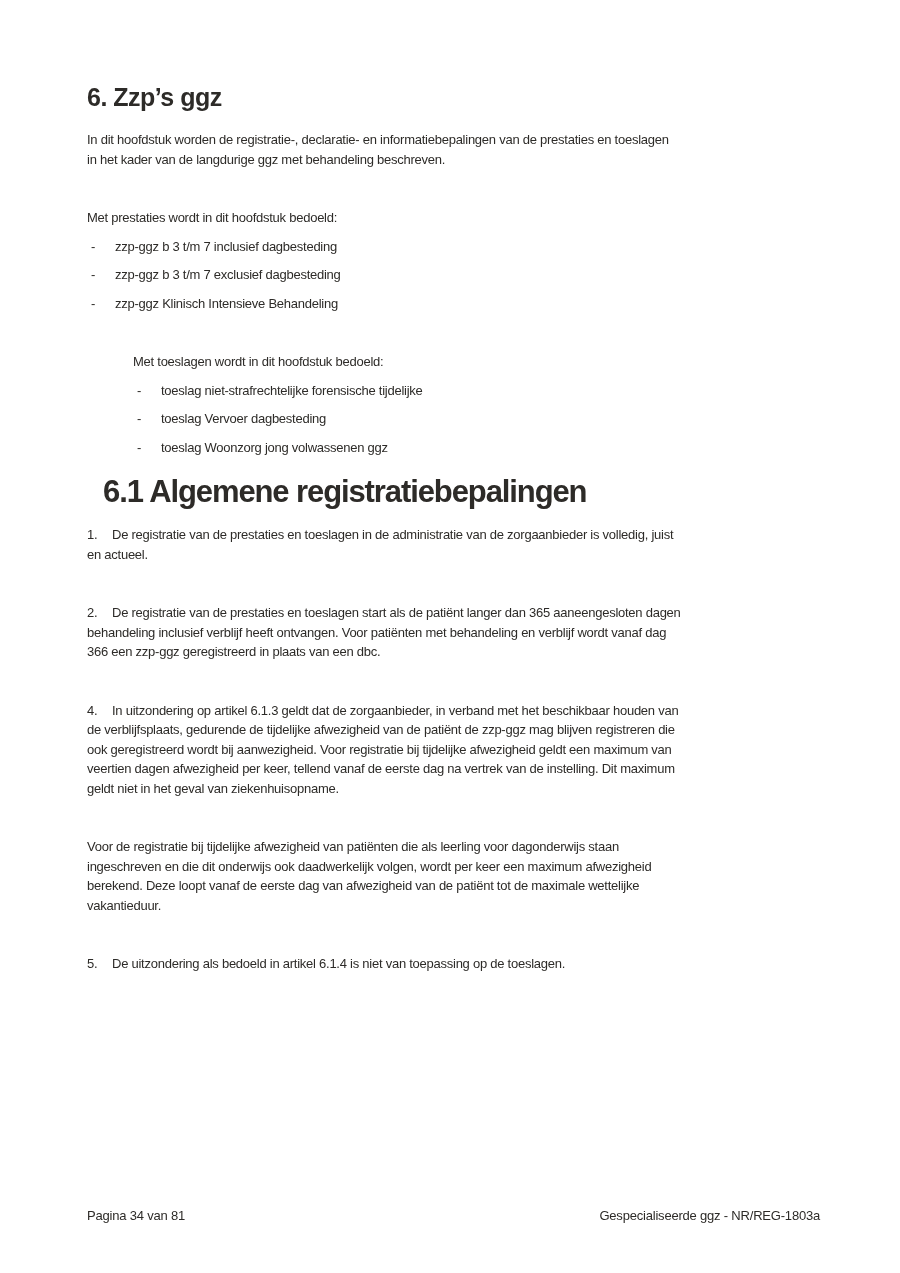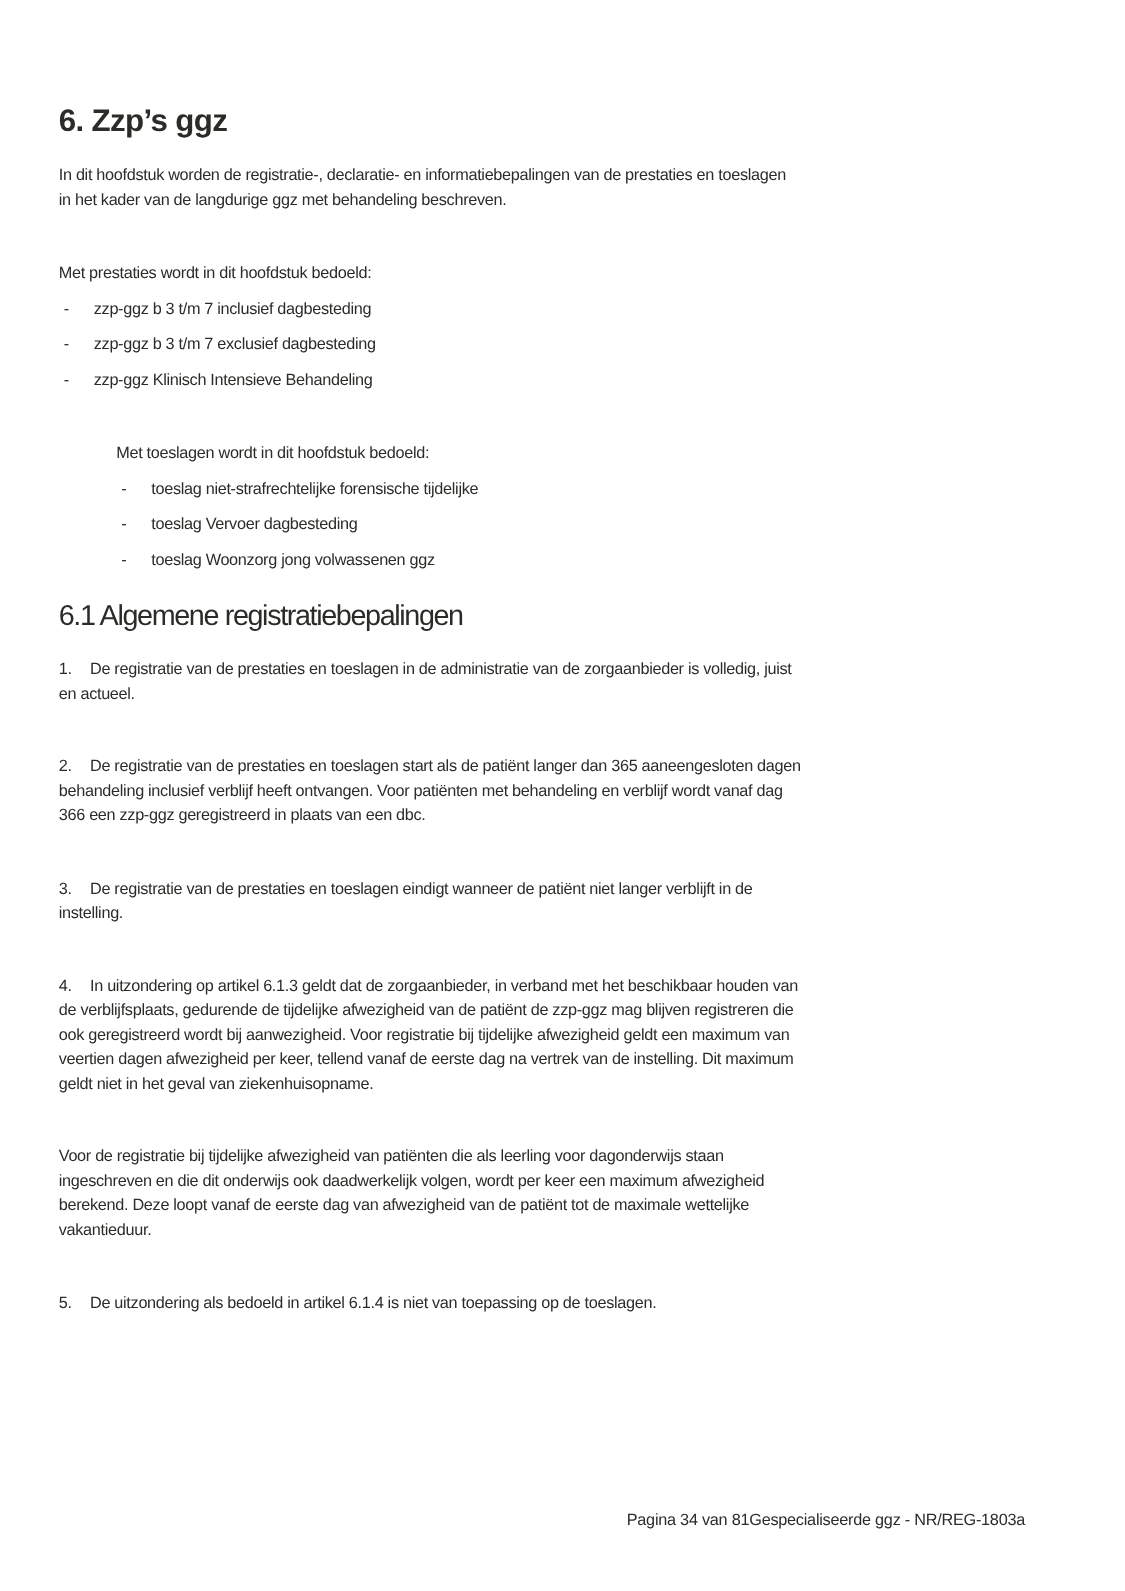--- a/index.html
+++ b/index.html
@@ -5,45 +5,45 @@
   * { box-sizing: border-box; }
   html, body { margin: 0; padding: 0; }
   body {
     width: 900px; height: 1273px;
     background: #ffffff;
     color: #2d2b28;
     font-family: "Liberation Sans", sans-serif;
     position: relative;
     overflow: hidden;
   }
-  .page { position: absolute; inset: 0; padding: 82px 80px 0 47px; }
+  .page { position: absolute; inset: 0; padding: 82px 80px 0 87px; }
 
   h1.chapter {
     font-size: 25px; line-height: 30px; font-weight: 700;
     letter-spacing: -0.5px; margin: 0 0 18px 0;
   }
   h2.section {
-    font-size: 23px; line-height: 36px; font-weight: 400;
-    letter-spacing: -1.1px; margin: 0 0 15px 0;
+    font-size: 31px; line-height: 36px; font-weight: 700;
+    letter-spacing: -1.1px; margin: 0 0 15px 16px;
   }
   .para, .bullet-item {
     font-size: 13px; line-height: 19.5px; letter-spacing: -0.25px;
   }
   .para { margin: 0 0 39px 0; }
   .ml { white-space: pre-line; }
   .label { margin: 0 0 9px 0; }
   .list { margin: 0 0 39px 0; }
   .list.tight { margin-bottom: 17px; margin-left: 46px; }
   .bullet-item { position: relative; padding-left: 28px; margin: 0 0 9px 0; }
   .bullet-item:last-child { margin-bottom: 0; }
   .bullet-item .dash { position: absolute; left: 4px; top: 0; }
   .article .num { display: inline-block; min-width: 25px; }
   .footer {
     position: absolute; left: 87px; right: 80px; top: 1207px;
-    display: flex; justify-content: flex-end;
+    display: flex; justify-content: space-between;
     font-size: 13px; line-height: 17px; letter-spacing: -0.2px;
   }
 </style>
 </head>
 <body>
 
 <div class="page">
 
   <h1 class="chapter">6. Zzp’s ggz</h1>
 
@@ -66,22 +66,20 @@
 
   <h2 class="section">6.1 Algemene registratiebepalingen</h2>
 
   <p class="para article"><span class="num">1.</span><span class="ml">De registratie van de prestaties en toeslagen in de administratie van de zorgaanbieder is volledig, juist
 en actueel.</span></p>
 
   <p class="para article"><span class="num">2.</span><span class="ml">De registratie van de prestaties en toeslagen start als de patiënt langer dan 365 aaneengesloten dagen
 behandeling inclusief verblijf heeft ontvangen. Voor patiënten met behandeling en verblijf wordt vanaf dag
 366 een zzp-ggz geregistreerd in plaats van een dbc.</span></p>
 
-  <p class="para article"><span class="num">3.</span><span class="ml">De registratie van de prestaties en toeslagen eindigt wanneer de patiënt niet langer verblijft in de
-instelling.</span></p>
 
   <p class="para article"><span class="num">4.</span><span class="ml">In uitzondering op artikel 6.1.3 geldt dat de zorgaanbieder, in verband met het beschikbaar houden van
 de verblijfsplaats, gedurende de tijdelijke afwezigheid van de patiënt de zzp-ggz mag blijven registreren die
 ook geregistreerd wordt bij aanwezigheid. Voor registratie bij tijdelijke afwezigheid geldt een maximum van
 veertien dagen afwezigheid per keer, tellend vanaf de eerste dag na vertrek van de instelling. Dit maximum
 geldt niet in het geval van ziekenhuisopname.</span></p>
 
 
   <p class="para ml">Voor de registratie bij tijdelijke afwezigheid van patiënten die als leerling voor dagonderwijs staan
 ingeschreven en die dit onderwijs ook daadwerkelijk volgen, wordt per keer een maximum afwezigheid

